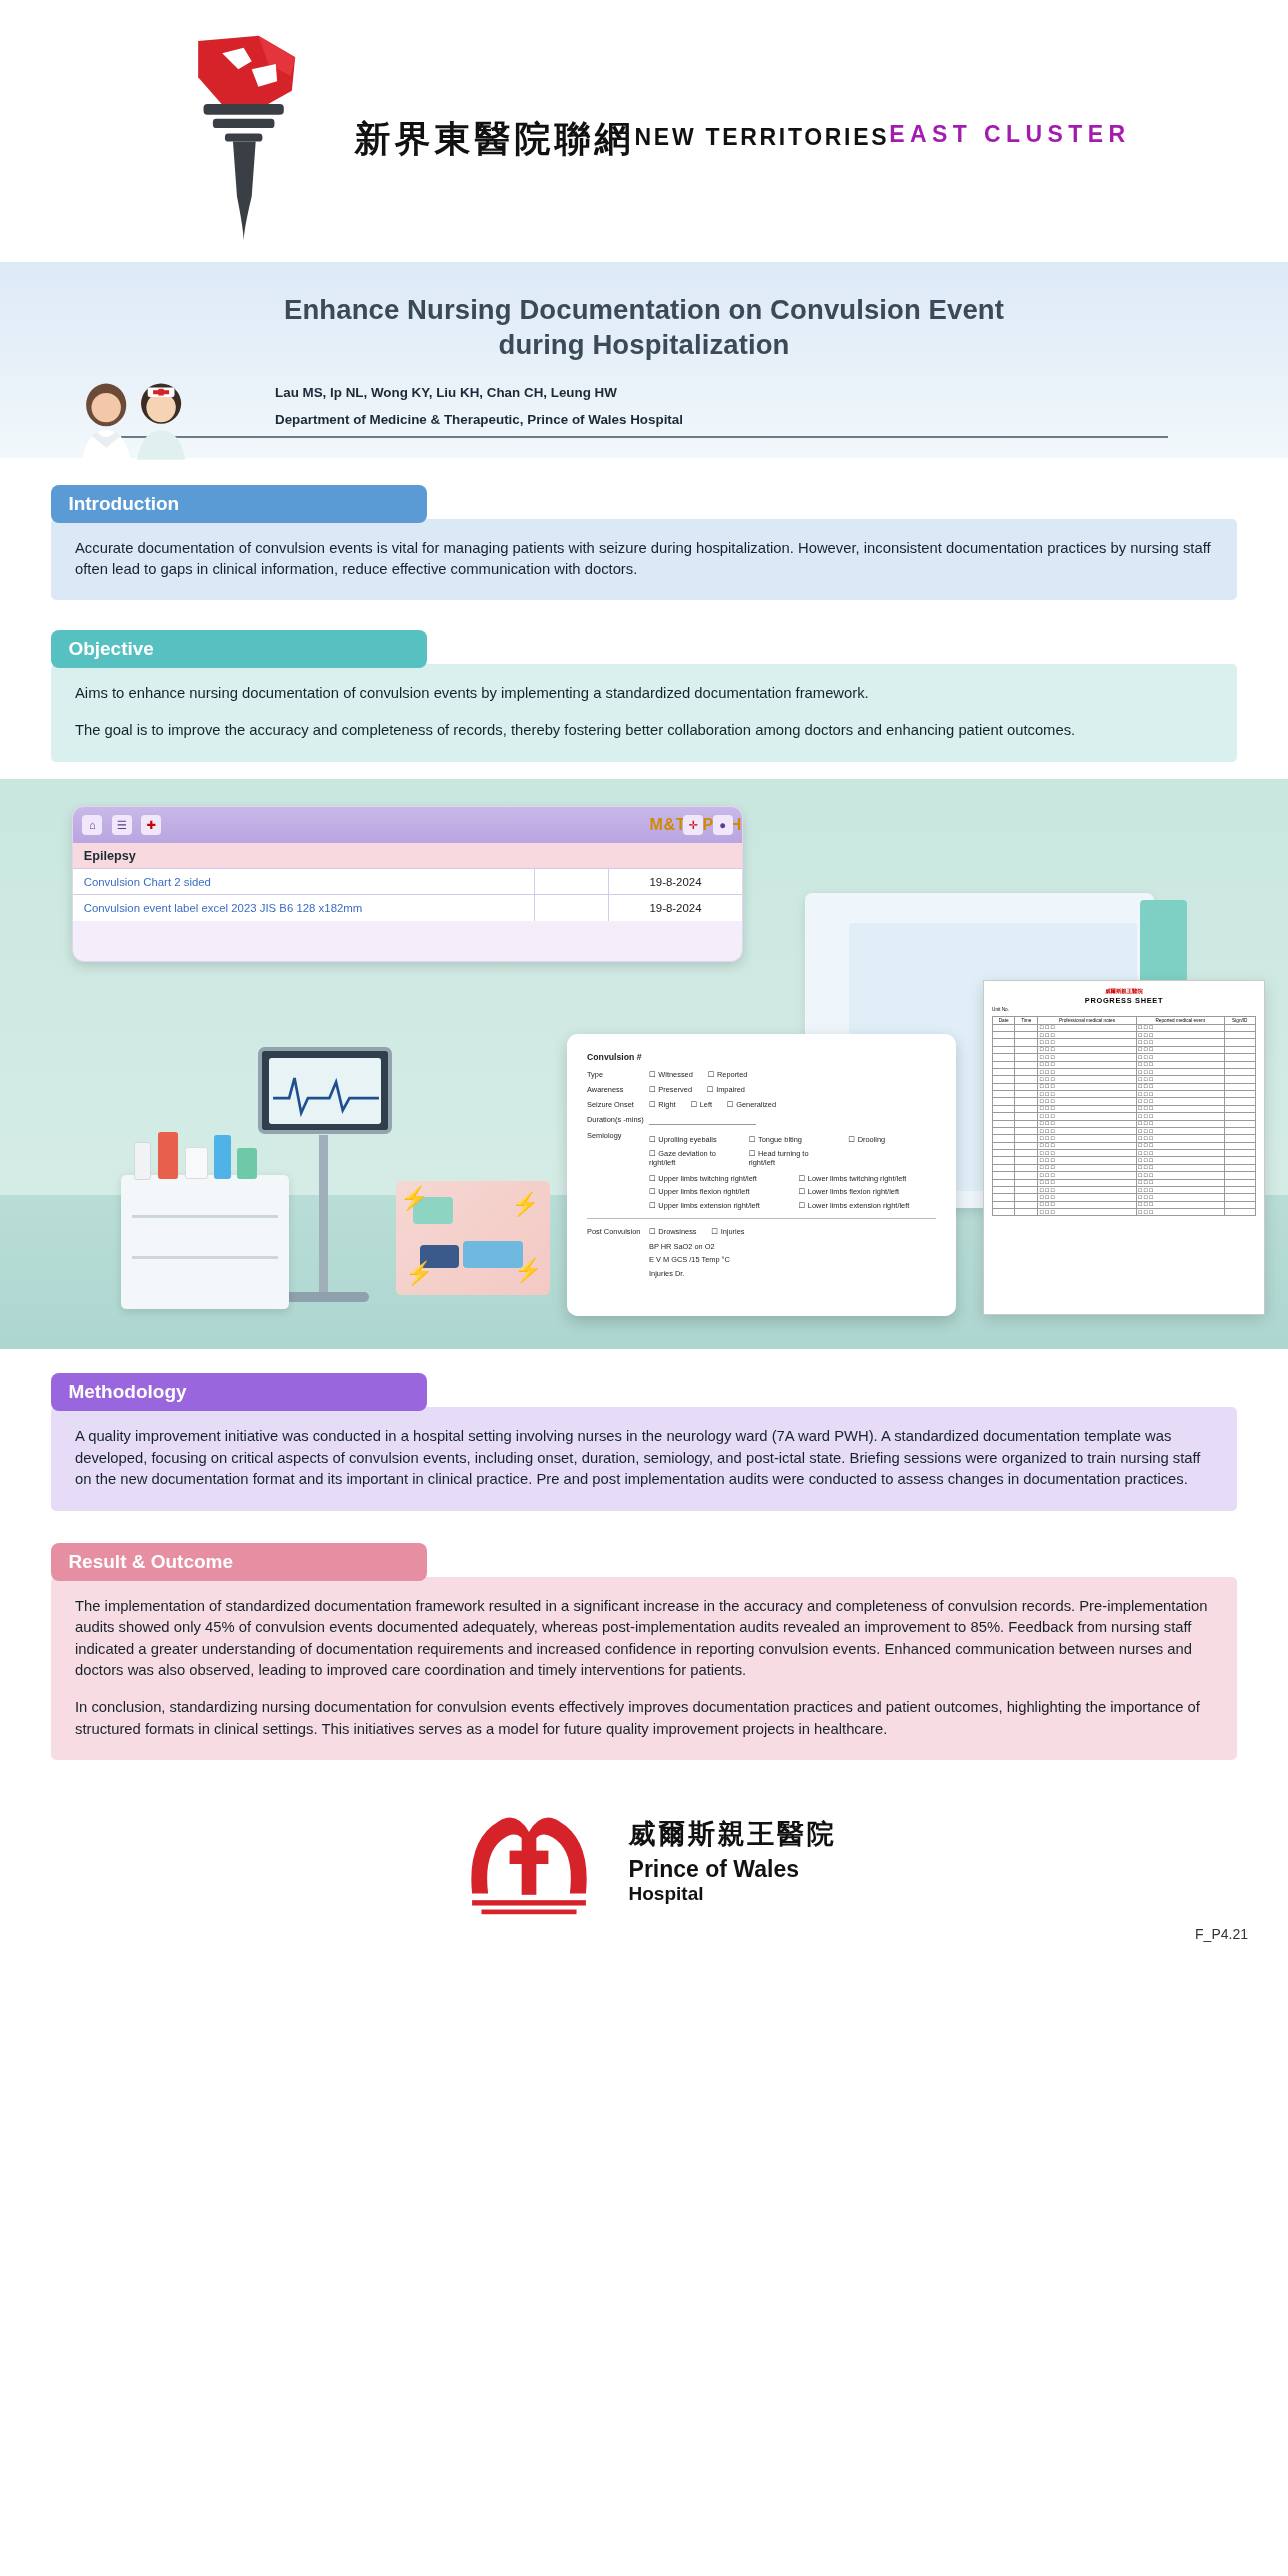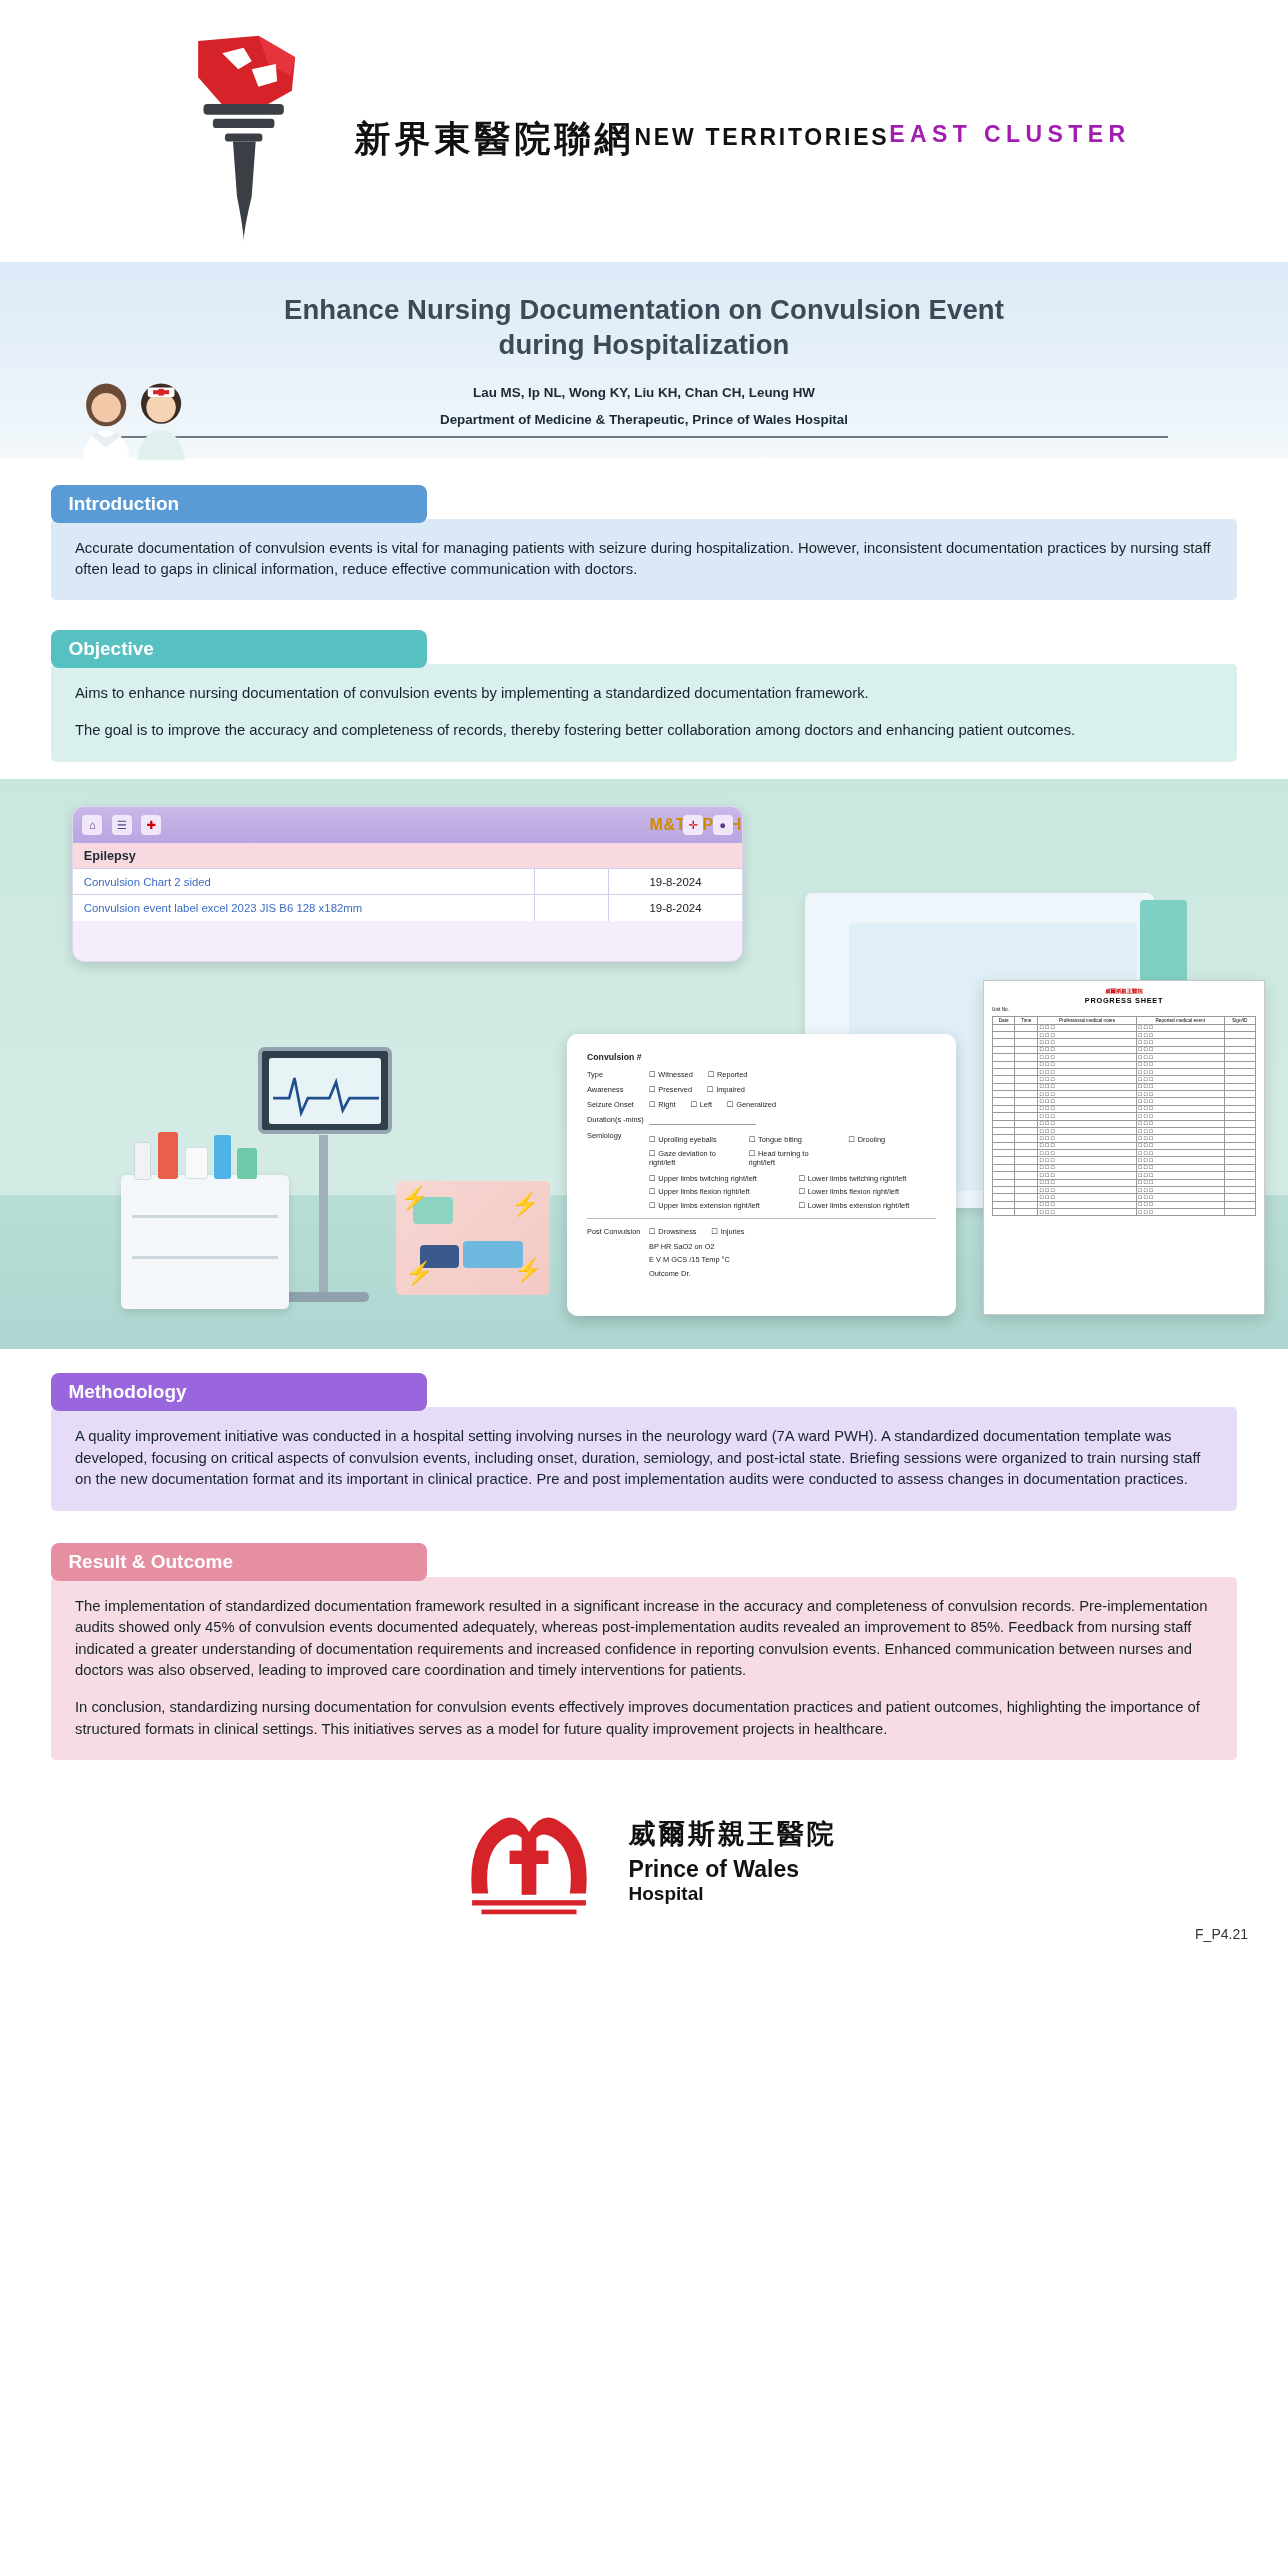--- a/index.html
+++ b/index.html
@@ -30,21 +30,21 @@
     position:relative;
     background:linear-gradient(180deg,#dce9f6 0%, #e8f1f9 55%, #f2f8fb 100%);
     padding:29.5px 0 20px 0;
   }
   .ptitle {
     text-align:center; font-size:27.5px; font-weight:bold; color:#3a4a56;
     line-height:1.28; letter-spacing:0.1px;
   }
   .authorblock { margin-top:23px; display:flex; align-items:flex-start; justify-content:center; position:relative;}
   .nurses { position:absolute; left:62px; top:-10.7px; width:154px; height:94px; }
-  .authors-text { text-align:center; width:738px; }
+  .authors-text { width:738px; }
   .authors { font-size:13.4px; font-weight:bold; color:#1b2a36; }
   .dept { font-size:13.4px; font-weight:bold; color:#1b2a36; margin-top:12px; }
   .rule { width:1047px; height:1.3px; background:#6c7a86; margin:9.4px auto 0 auto; }
 
   
   .sectwrap { padding:0 51px; position:relative; }
   .tab {
     display:inline-block; color:#fff; font-size:19px; font-weight:bold;
     padding:8px 20px 8px 17.4px; border-radius:8px; position:relative; z-index:3;
     min-width:376px;
@@ -354,21 +354,21 @@
 
       <div class="fs-line">
         <div class="fs-lbl">Post Convulsion</div>
         <div class="fs-opts">
           <span class="cb">Drowsiness</span>
           <span class="cb">Injuries</span>
         </div>
       </div>
       <div style="margin-left:62px; font-size:7.4px">BP          HR          SaO2          on          O2</div>
       <div style="margin-left:62px; font-size:7.4px; margin-top:4px">E        V        M          GCS        /15      Temp            °C</div>
-      <div style="margin-left:62px; font-size:7.4px; margin-top:5.4px">Outcome Dr.</div>
+      <div style="margin-left:62px; font-size:7.4px; margin-top:5.4px">Injuries Dr.</div>
     </div>
 
     <div class="progsheet">
       <div class="ps-logo">威爾斯親王醫院</div>
       <div class="ps-title">PROGRESS SHEET</div>
       <div style="font-size:4.7px; margin-top:2px">Unit No.</div>
       <table class="ps-tbl">
         <thead>
           <tr>
             <th>Date</th>

